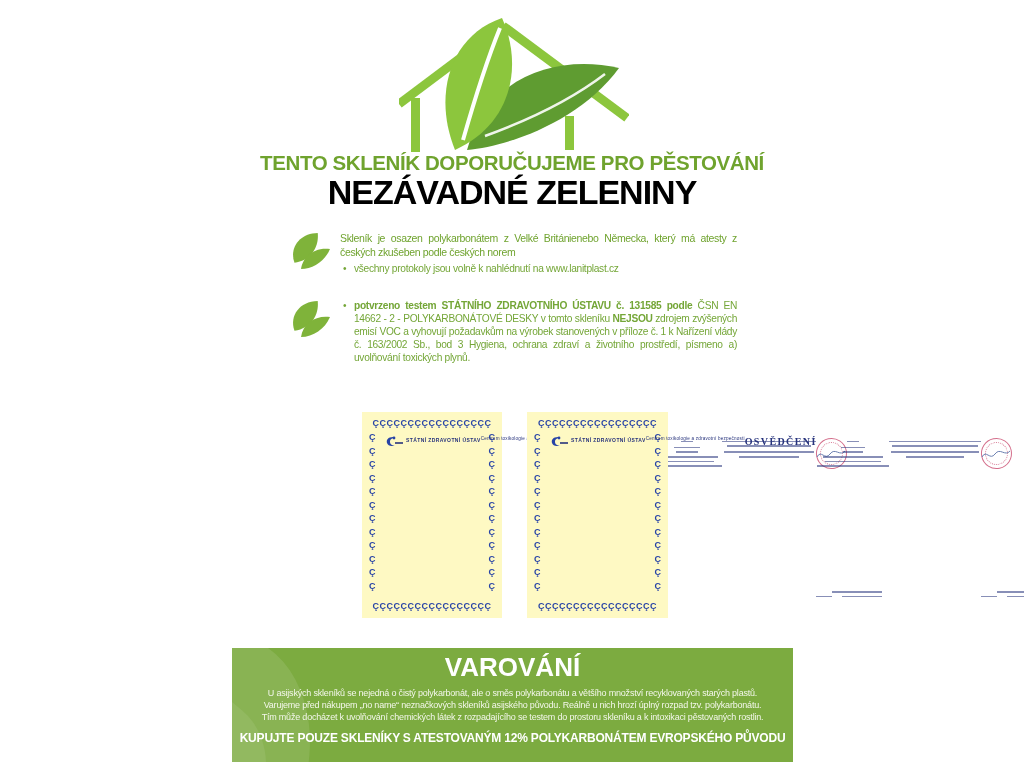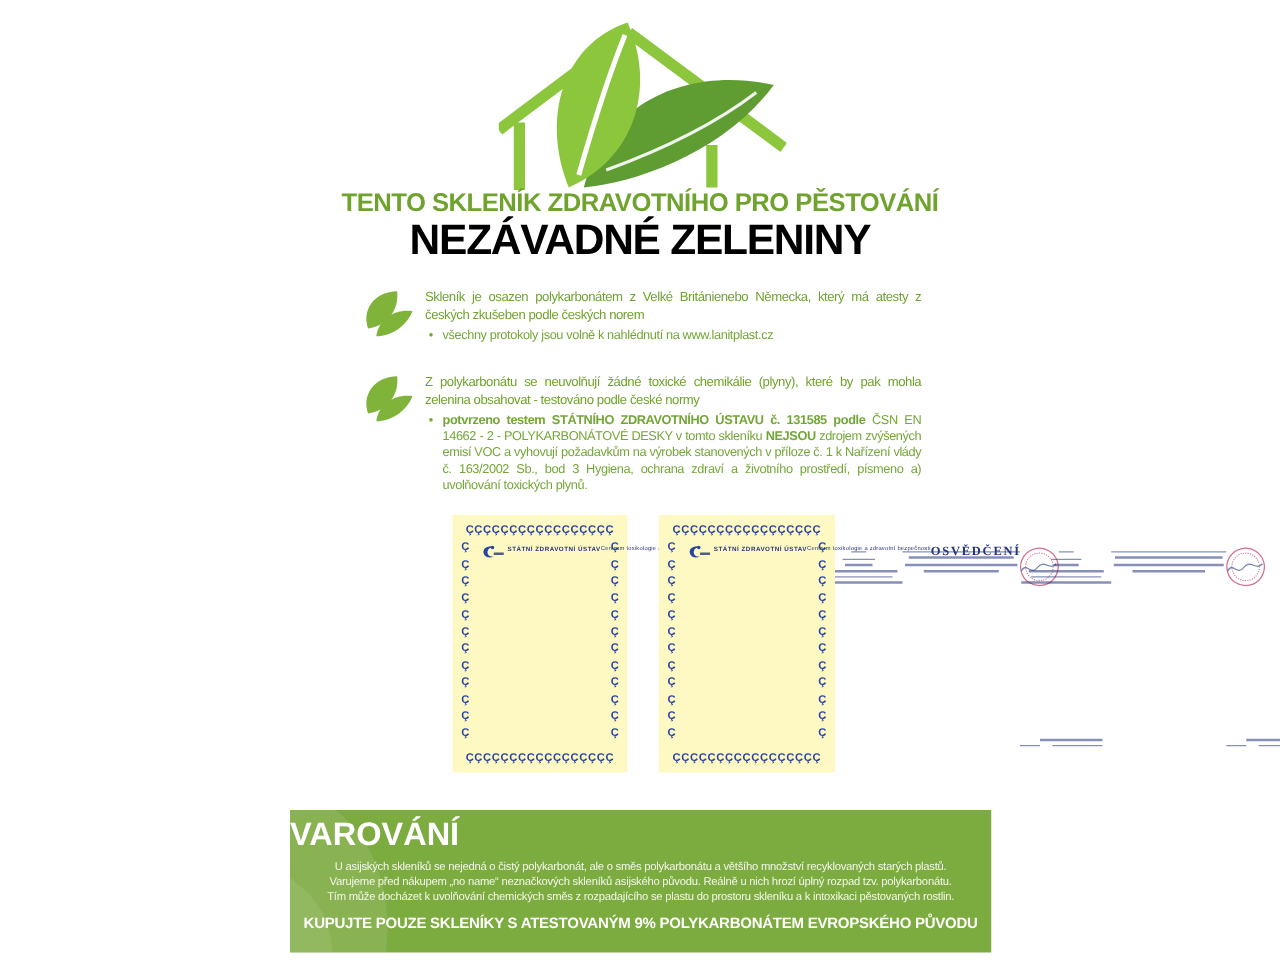--- a/index.html
+++ b/index.html
@@ -66,21 +66,21 @@
 
   
   .band{position:absolute;left:232px;top:648px;width:561px;height:114px;
         background:#7cab40;overflow:hidden;}
   .wm1{position:absolute;left:-30px;top:0px;width:120px;height:160px;
        background:rgba(255,255,255,0.10);border-radius:0 85% 0 85%;
        transform:rotate(20deg);}
   .wm2{position:absolute;left:-46px;top:70px;width:90px;height:110px;
        background:rgba(255,255,255,0.08);border-radius:0 85% 0 85%;
        transform:rotate(40deg);}
-  .band-title{position:relative;margin-top:4px;text-align:left;font-size:26px;
+  .band-title{position:relative;margin-top:4px;text-align:center;font-size:26px;
        font-weight:bold;color:#ffffff;letter-spacing:0px;}
   .band-lines{position:relative;margin-top:4px;}
   .band-line{text-align:center;font-size:9px;color:#f3f7ea;line-height:12px;
        letter-spacing:-0.2px;}
   .band-footer{position:relative;margin-top:8px;text-align:center;font-size:12px;
        font-weight:bold;color:#ffffff;letter-spacing:-0.2px;}
 </style>
 </head>
 <body>
 
@@ -94,21 +94,21 @@
       </g>
       <rect x="12" y="86" width="9" height="54" fill="#8cc63d"></rect>
       <path d="M68 138 C112 134 182 108 220 56 C158 42 88 64 68 138 Z" fill="#5f9c31"></path>
       <path d="M86 124 C130 108 172 88 206 62" stroke="#ffffff" stroke-width="2.5" fill="none" opacity="0.9"></path>
       <rect x="166" y="104" width="9" height="34" fill="#8cc63d"></rect>
       <path d="M56 138 C34 84 50 24 103 6 C124 52 114 112 56 138 Z" fill="#8cc63d"></path>
       <path d="M64 128 C76 86 88 48 101 16" stroke="#ffffff" stroke-width="4" fill="none"></path>
     </svg>
   </div>
 
-  <div class="h1">TENTO SKLENÍK ZDRAVOTNÍHO PRO PĚSTOVÁNÍ</div>
+  <div class="h1">TENTO SKLENÍK DOPORUČUJEME PRO PĚSTOVÁNÍ</div>
   <div class="h2">NEZÁVADNÉ ZELENINY</div>
 
   <div class="leaf-ic leaf1">
     <svg width="46" height="46" viewBox="0 0 46 46">
       <path d="M9 35 C2 21 11 5 29 3 C32 17 25 31 9 35 Z" fill="#7fb33a" transform="rotate(6 20 20)"></path>
       <path d="M14 40 C26 40 38 32 43 20 C29 18 16 26 14 40 Z" fill="#7fb33a"></path>
     </svg>
   </div>
   <div class="sec sec1">
     <p class="lead">Skleník je osazen polykarbonátem z Velké Británienebo Německa, který má atesty z českých zkušeben podle českých norem</p>
@@ -118,21 +118,20 @@
     </p>
   </div>
 
   <div class="leaf-ic leaf2">
     <svg width="46" height="46" viewBox="0 0 46 46">
       <path d="M9 35 C2 21 11 5 29 3 C32 17 25 31 9 35 Z" fill="#7fb33a" transform="rotate(6 20 20)"></path>
       <path d="M14 40 C26 40 38 32 43 20 C29 18 16 26 14 40 Z" fill="#7fb33a"></path>
     </svg>
   </div>
   <div class="sec sec2">
-    <p class="lead">Z polykarbonátu se neuvolňují žádné toxické chemikálie (plyny), které by pak mohla zelenina obsahovat - testováno podle české normy</p>
     <p class="bullet">
       <span class="dot">•</span><span class="seg bold">potvrzeno testem STÁTNÍHO ZDRAVOTNÍHO ÚSTAVU č. 131585 podle </span><span class="seg">ČSN EN 14662 - 2 - POLYKARBONÁTOVÉ DESKY v tomto skleníku </span><span class="seg bold">NEJSOU</span><span class="seg"> zdrojem zvýšených emisí VOC a vyhovují požadavkům na výrobek stanovených v příloze č. 1 k Nařízení vlády č. 163/2002 Sb., bod 3 Hygiena, ochrana zdraví a životního prostředí, písmeno a) uvolňování toxických plynů.</span>
     </p>
   </div>
 
   <div class="cert cert1">
     <div class="cert-row top">ÇÇÇÇÇÇÇÇÇÇÇÇÇÇÇÇÇ</div>
     <div class="cert-col left">ÇÇÇÇÇÇÇÇÇÇÇÇ</div>
     <div class="cert-col right">ÇÇÇÇÇÇÇÇÇÇÇÇ</div>
     <div class="cert-row bottom">ÇÇÇÇÇÇÇÇÇÇÇÇÇÇÇÇÇ</div>
@@ -235,18 +234,18 @@
     </div>
   </div>
 
   <div class="band">
     <div class="wm1"></div>
     <div class="wm2"></div>
     <div class="band-title">VAROVÁNÍ</div>
     <div class="band-lines">
       <div class="band-line">U asijských skleníků se nejedná o čistý polykarbonát, ale o směs polykarbonátu a většího množství recyklovaných starých plastů.</div>
       <div class="band-line">Varujeme před nákupem „no name“ neznačkových skleníků asijského původu. Reálně u nich hrozí úplný rozpad tzv. polykarbonátu.</div>
-      <div class="band-line">Tím může docházet k uvolňování chemických směs z rozpadajícího se plastu do prostoru skleníku a k intoxikaci pěstovaných rostlin.</div>
+      <div class="band-line">Tím může docházet k uvolňování chemických látek z rozpadajícího se testem do prostoru skleníku a k intoxikaci pěstovaných rostlin.</div>
     </div>
-    <div class="band-footer">KUPUJTE POUZE SKLENÍKY S ATESTOVANÝM 9% POLYKARBONÁTEM EVROPSKÉHO PŮVODU</div>
+    <div class="band-footer">KUPUJTE POUZE SKLENÍKY S ATESTOVANÝM 12% POLYKARBONÁTEM EVROPSKÉHO PŮVODU</div>
   </div>
 
 </div>
 
 </body></html>

